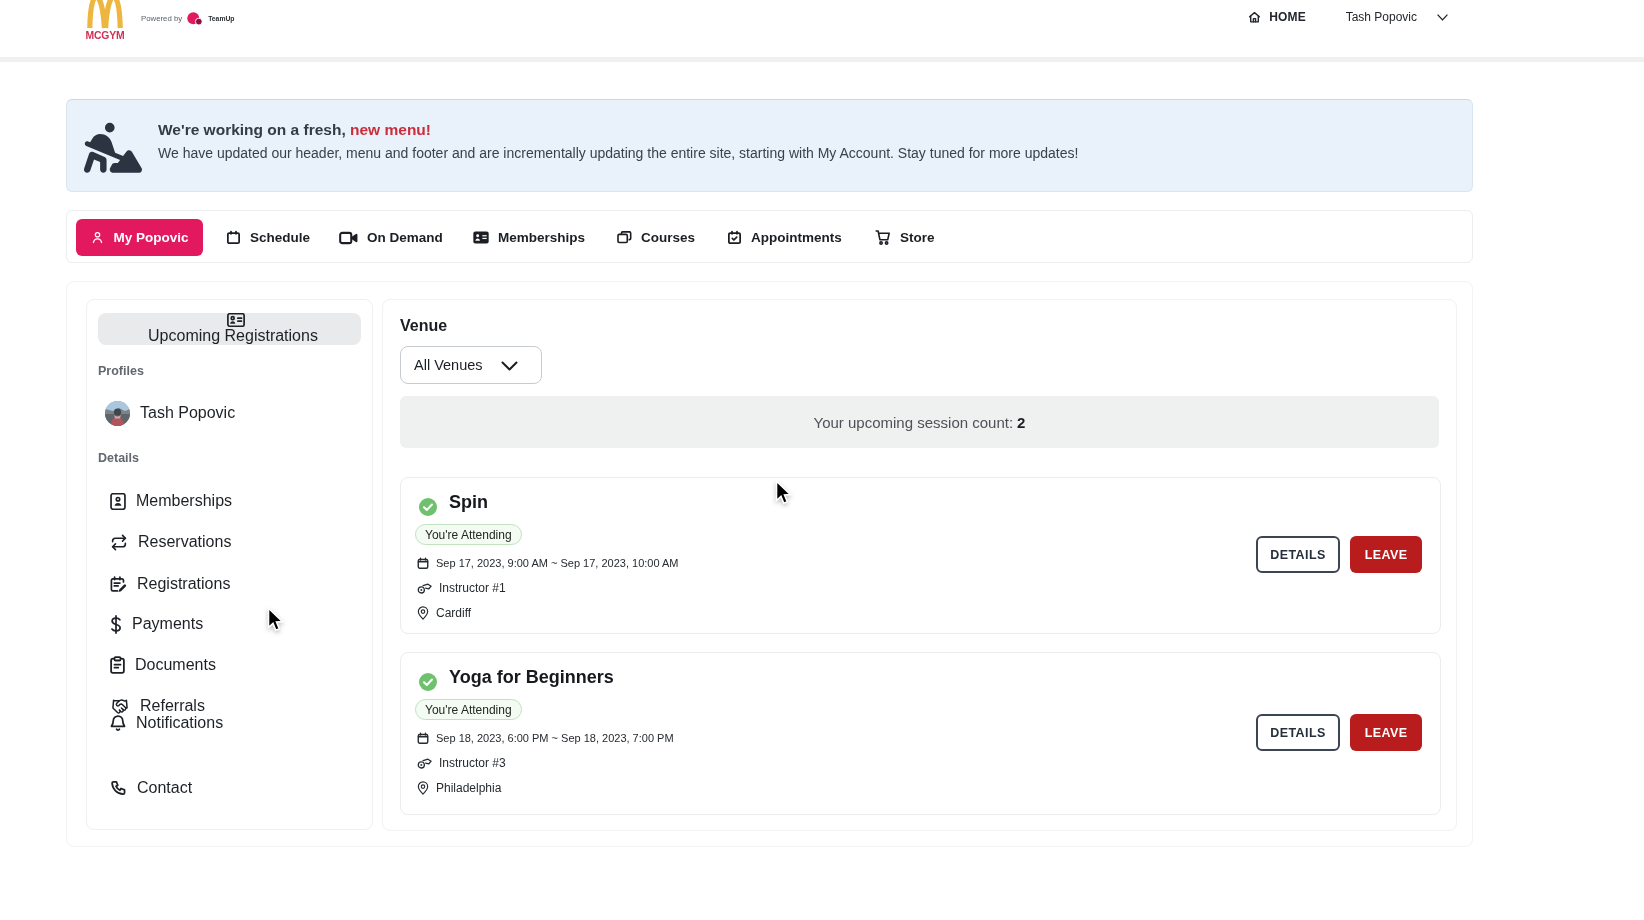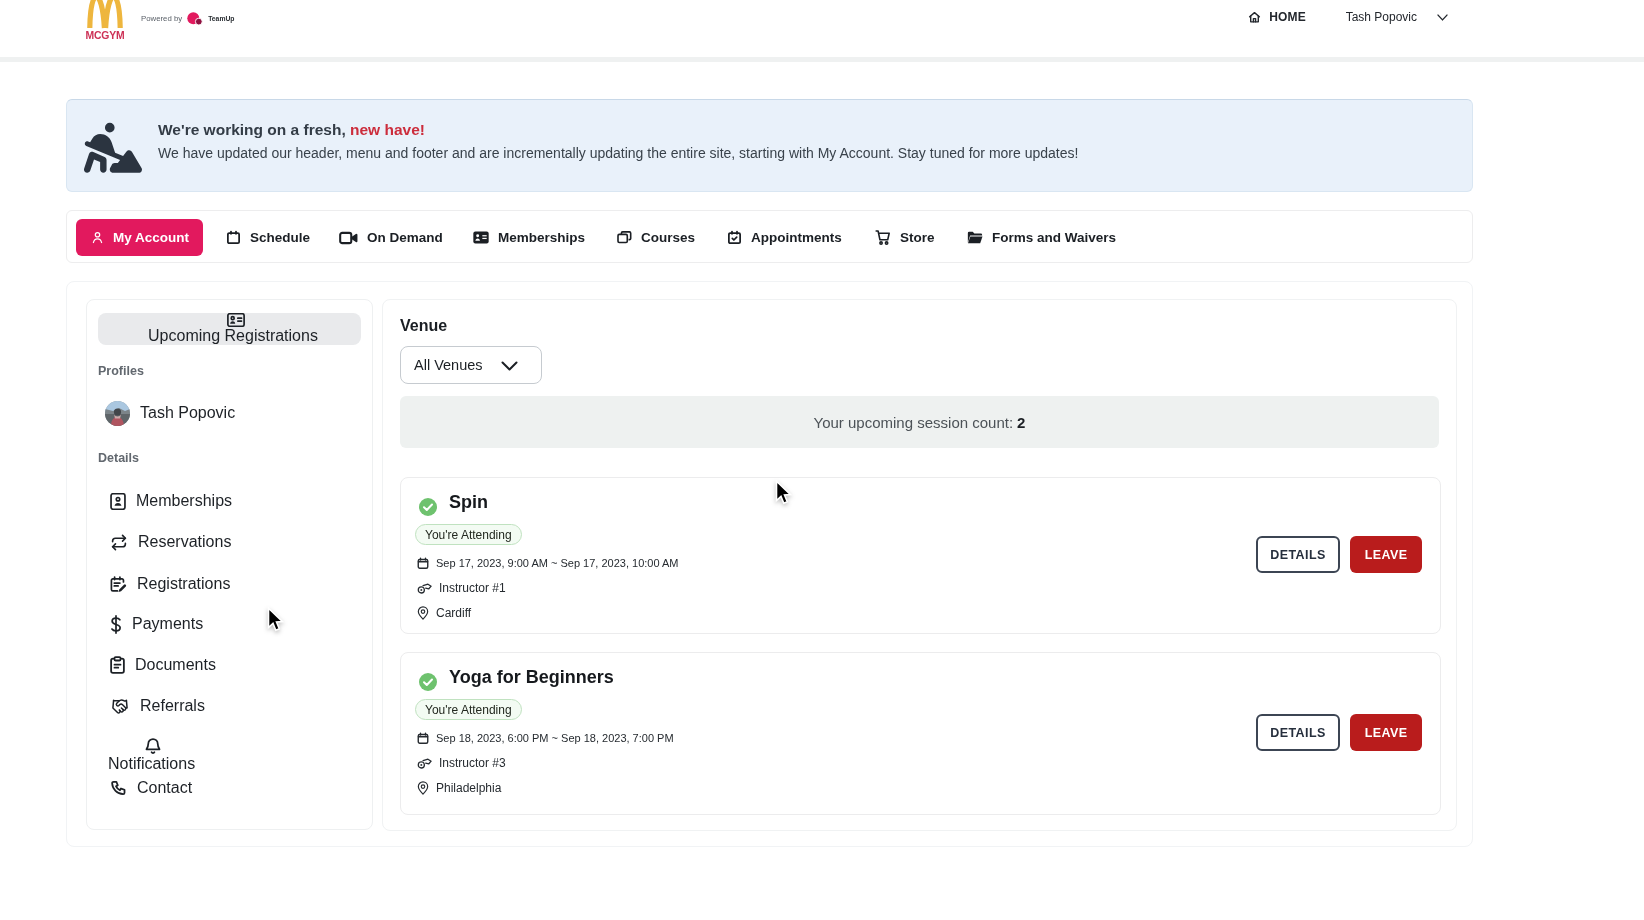--- a/index.html
+++ b/index.html
@@ -88,30 +88,30 @@
     </div>
   </div>
 </div>
 <div id="strip"></div>
 
 <div id="banner">
   <svg class="icon" width="58" height="52" viewBox="0 0 576 512" fill="#2b3440">
     <path d="M208 64a48 48 0 1 1 96 0A48 48 0 1 1 208 64zM9.8 214.8c5.1-12.2 19.1-18 31.4-12.9L60.7 210l22.9-38.1C99.9 144.6 129.3 128 161 128c51.4 0 97 32.9 113.3 81.7l34.6 103.7 79.3 33.1 34.2-45.6c6.4-8.5 16.6-13.3 27.2-12.8s20.3 6.4 25.8 15.5l96 160c5.9 9.9 6.1 22.2 .4 32.2s-16.3 16.2-27.8 16.2H288c-11.1 0-21.4-5.7-27.2-15.2s-6.4-21.2-1.4-31.1l16-32c5.4-10.8 16.5-17.7 28.6-17.7h32l22.5-30L22.8 246.2c-12.2-5.1-18-19.1-12.9-31.4zm82.8 91.8l112 48c11.8 5 19.4 16.6 19.4 29.4v96c0 17.7-14.3 32-32 32s-32-14.3-32-32V405.1l-60.6-26-37 111c-5.6 16.8-23.7 25.8-40.5 20.2S-3.9 486.6 1.6 469.9l48-144c2.8-8.4 8.9-15.3 16.9-19.1s17.2-4 25.4-.5l.7 .3z"></path>
   </svg>
 </div>
-<div id="btitle">We're working on a fresh, <span class="red">new have!</span></div>
+<div id="btitle">We're working on a fresh, <span class="red">new menu!</span></div>
 <div id="bbody">We have updated our header, menu and footer and are incrementally updating the entire site, starting with My Account. Stay tuned for more updates!</div>
 
 <div id="nav">
   <div class="pill">
     <svg width="15" height="15" viewBox="0 0 24 24" fill="none" stroke="#fff" stroke-width="2" stroke-linecap="round" stroke-linejoin="round">
         <circle cx="12" cy="7.5" r="3.5"></circle>
         <path d="M5.5 20c.8-4 3.2-6 6.5-6s5.7 2 6.5 6"></path>
       </svg>
-    <span>My Account</span>
+    <span>My Popovic</span>
   </div>
   <div class="navitem" style="left:159px;">
     <svg width="15" height="15" viewBox="0 0 24 24" fill="none" stroke="#1b1f24" stroke-width="2.8" stroke-linecap="round" stroke-linejoin="round">
         <rect x="3" y="5" width="18" height="16" rx="2"></rect>
         <path d="M8 2.5V6M16 2.5V6"></path>
       </svg>
     <span>Schedule</span>
   </div>
   <div class="navitem" style="left:272px;">
     <svg width="19" height="14" viewBox="0 0 24 17" fill="none" stroke="#1b1f24" stroke-width="2.6" stroke-linecap="round" stroke-linejoin="round">
@@ -145,27 +145,20 @@
       </svg>
     <span>Appointments</span>
   </div>
   <div class="navitem" style="left:808px;">
     <svg width="16" height="15" viewBox="0 0 24 23" fill="none" stroke="#1b1f24" stroke-width="2.4" stroke-linecap="round" stroke-linejoin="round">
         <path d="M1.5 1.5h3l2.8 13.5h11.9l2.3-10H6"></path>
         <circle cx="9" cy="20" r="1.8"></circle>
         <circle cx="17.5" cy="20" r="1.8"></circle>
       </svg>
     <span>Store</span>
-  </div>
-  <div class="navitem" style="left:900px;">
-    <svg width="16" height="13" viewBox="0 0 24 20" fill="#1b1f24">
-        <path d="M1 3a2 2 0 0 1 2-2h5.5l2.5 3H21a2 2 0 0 1 2 2v1H4.5L1 18z"></path>
-        <path d="M4.8 8.5H23.5L20 19H1.2z"></path>
-      </svg>
-    <span>Forms and Waivers</span>
   </div>
 </div>
 
 <div id="outer">
   <div id="sidebar">
     <div id="sb-active">
       <svg width="18" height="15" viewBox="0 0 24 19" fill="none" stroke="#1d2126" stroke-width="2.3">
           <rect x="1" y="1" width="22" height="17" rx="2.5"></rect>
           <circle cx="7.5" cy="7" r="2"></circle>
           <path d="M4 14.5c.5-2.2 1.8-3.3 3.5-3.3s3 1.1 3.5 3.3z" fill="#1d2126" stroke="none"></path>
@@ -238,21 +231,21 @@
     <div class="sb-row" style="top:394px;">
       <svg width="20" height="17" viewBox="0 0 24 24" fill="none" stroke="#1d2126" stroke-width="2.1" stroke-linecap="round" stroke-linejoin="round">
           <path d="m11 17 2 2a1 1 0 1 0 3-3"></path>
           <path d="m14 14 2.5 2.5a1 1 0 1 0 3-3l-3.88-3.88a3 3 0 0 0-4.24 0l-.88.88a1 1 0 1 1-3-3l2.81-2.81a5.79 5.79 0 0 1 7.06-.87l.47.28a2 2 0 0 0 1.42.25L21 4"></path>
           <path d="m21 3 1 11h-2"></path>
           <path d="M3 3 2 14l6.5 6.5a1 1 0 1 0 3-3"></path>
           <path d="M3 4h8"></path>
         </svg>
       <span class="txt">Referrals</span>
     </div>
-    <div class="sb-row" style="top:437px;flex-direction:column;">
+    <div class="sb-row" style="top:411px;">
       <svg width="16" height="18" viewBox="0 0 22 24" fill="none" stroke="#1d2126" stroke-width="2.4" stroke-linecap="round" stroke-linejoin="round">
           <path d="M11 2.5a6.5 6.5 0 0 1 6.5 6.5c0 3.5 1 5.5 2.5 7.5H2c1.5-2 2.5-4 2.5-7.5A6.5 6.5 0 0 1 11 2.5z"></path>
           <path d="M9 20.5a2.2 2.2 0 0 0 4 0"></path>
         </svg>
       <span class="txt">Notifications</span>
     </div>
     <div class="sb-row" style="top:476px;">
       <svg width="17" height="17" viewBox="0 0 24 24" fill="none" stroke="#1d2126" stroke-width="2.5" stroke-linecap="round" stroke-linejoin="round">
           <path d="M5 2.5h4l2 5-2.5 1.5a12 12 0 0 0 5.5 5.5L15.5 12l5 2v4a2 2 0 0 1-2 2A16.5 16.5 0 0 1 3 4.5a2 2 0 0 1 2-2z"></path>
         </svg>

